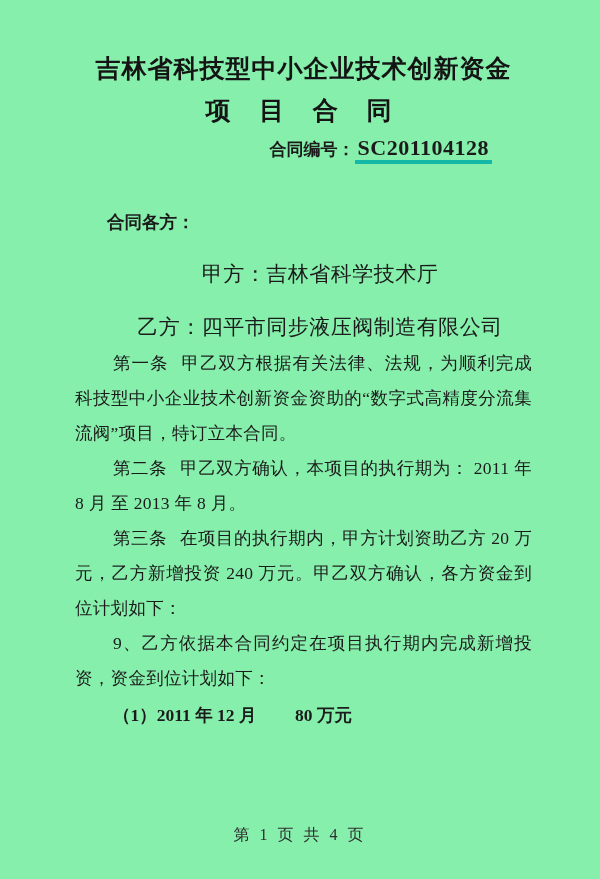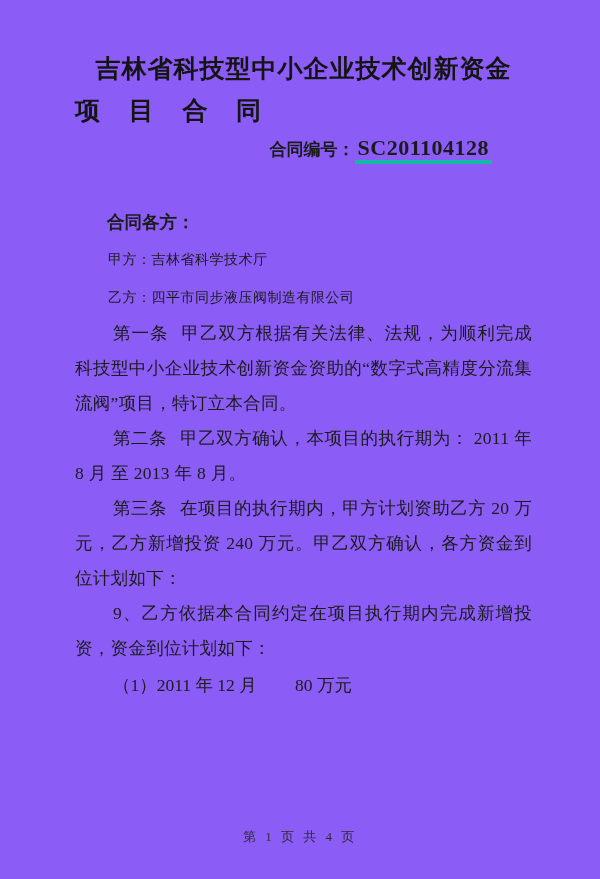--- a/index.html
+++ b/index.html
@@ -2,21 +2,21 @@
 <html><head>
 <meta charset="utf-8">
 <style>
   * { box-sizing: border-box; }
   html, body { margin: 0; padding: 0; background: #e8e8e8; }
   .page {
     position: relative;
     width: 600px;
     height: 879px;
     margin: 0 auto;
-    background: #8b5cf6;
+    background: #86efac;
     color: #1b1b1b;
     font-family: "Liberation Serif", serif;
     overflow: hidden;
   }
   .content { padding: 52px 68px 0 75px; }
 
   .title1 {
     margin: 0;
     font-family: "DejaVu Sans", sans-serif;
     font-size: 25px;
@@ -24,21 +24,21 @@
     text-align: center;
     line-height: 34px;
     letter-spacing: 1px;
     color: #141414;
   }
   .title2 {
     margin: 8px 0 0 0;
     font-family: "DejaVu Sans", sans-serif;
     font-size: 25px;
     font-weight: 700;
-    text-align: left;
+    text-align: center;
     line-height: 34px;
     letter-spacing: 10px;
     color: #141414;
   }
   .contract-no {
     margin-top: 6px;
     text-align: right;
     padding-right: 40px;
     line-height: 28px;
     white-space: nowrap;
@@ -59,56 +59,58 @@
   }
 
   .parties-heading {
     margin: 40px 0 0 32px;
     font-family: "DejaVu Sans", sans-serif;
     font-weight: 700;
     font-size: 17.5px;
     line-height: 36px;
   }
   .party {
-    margin: 1px 0 0 33px;
-    font-size: 14px;
+    margin: 16px 0 0 33px;
+    font-size: 21px;
     line-height: 37px;
     letter-spacing: 0.5px;
+    text-align: center;
   }
 
   .para {
     margin: 0;
     font-size: 17.5px;
     line-height: 35px;
     text-align: justify;
     text-indent: 38px;
     letter-spacing: 0.3px;
   }
   .art-label {
     font-family: "DejaVu Sans", sans-serif;
     font-weight: 400;
     margin-right: 13px;
   }
 
   .schedule-row {
     margin: 0 0 0 38px;
     font-size: 17.5px;
     line-height: 38px;
+    font-weight: bold;
   }
   .schedule-row .date {
     display: inline-block;
     width: 182px;
   }
 
   .page-footer {
     position: absolute;
     left: 0; right: 0;
     bottom: 33px;
     text-align: center;
-    font-size: 13px;
+    font-size: 16px;
     letter-spacing: 3px;
     color: #2e2e2e;
   }
 </style>
 </head>
 <body>
 
 <div class="page">
   <div class="content">
 

